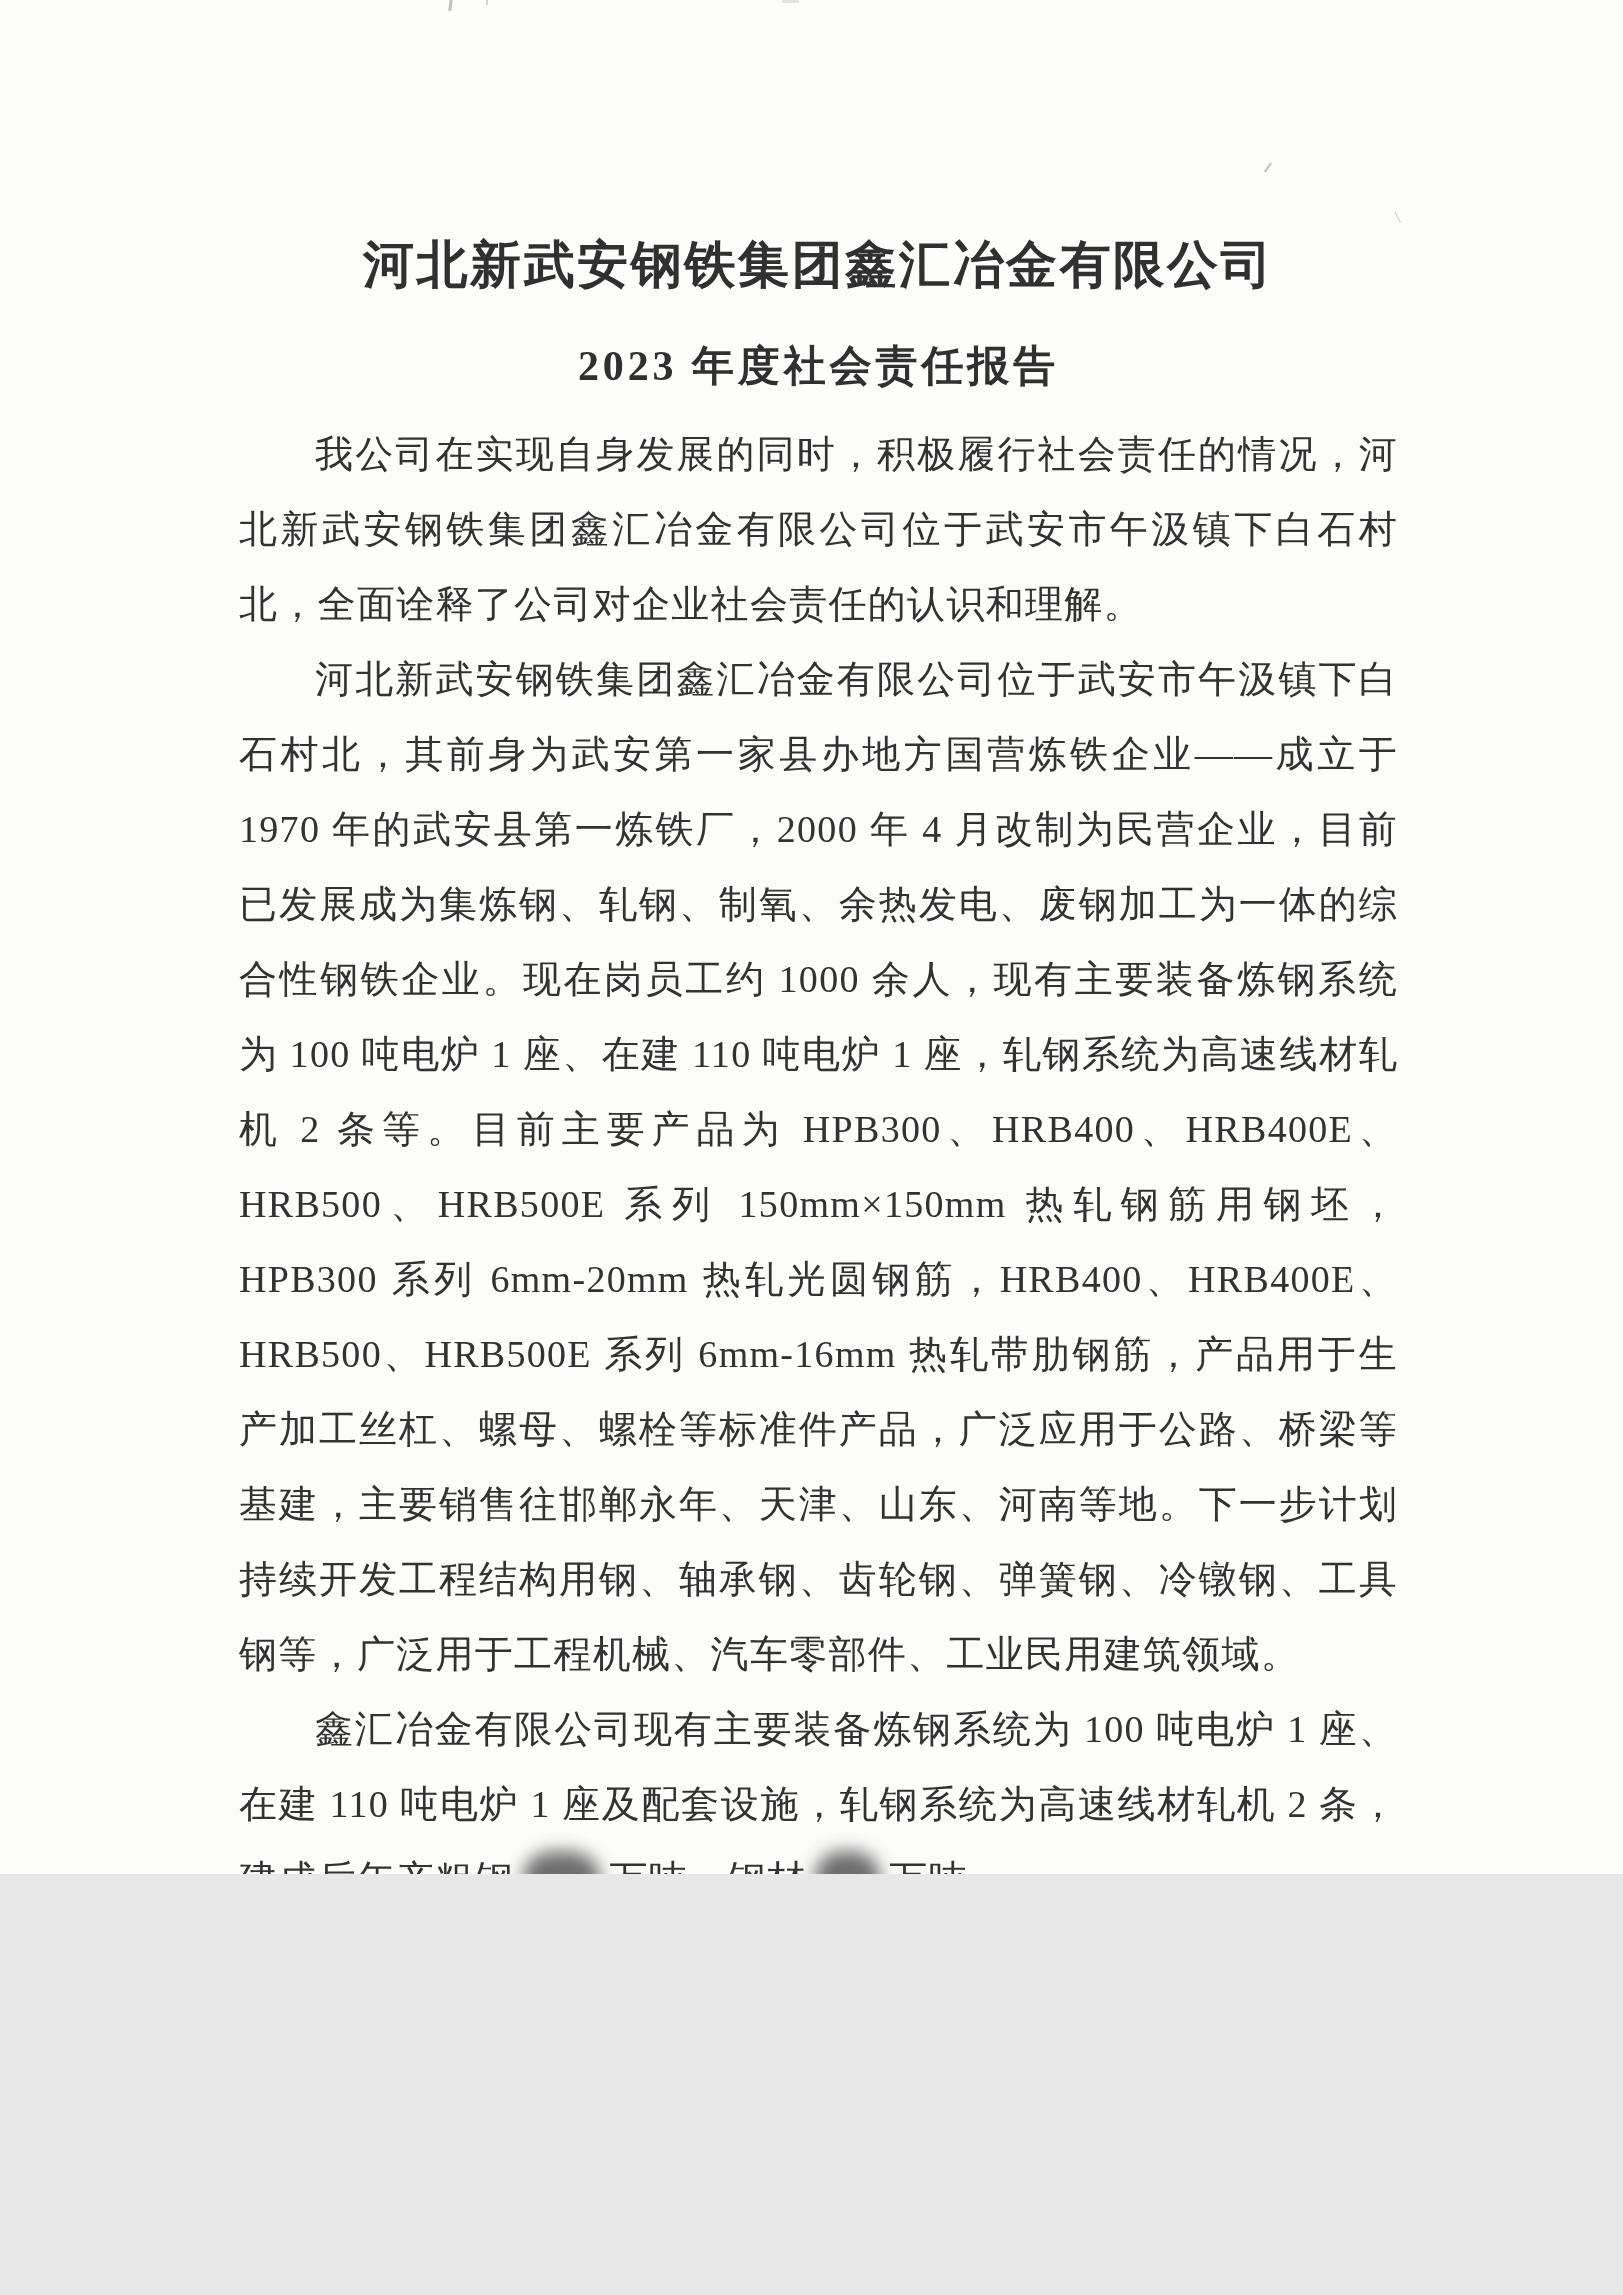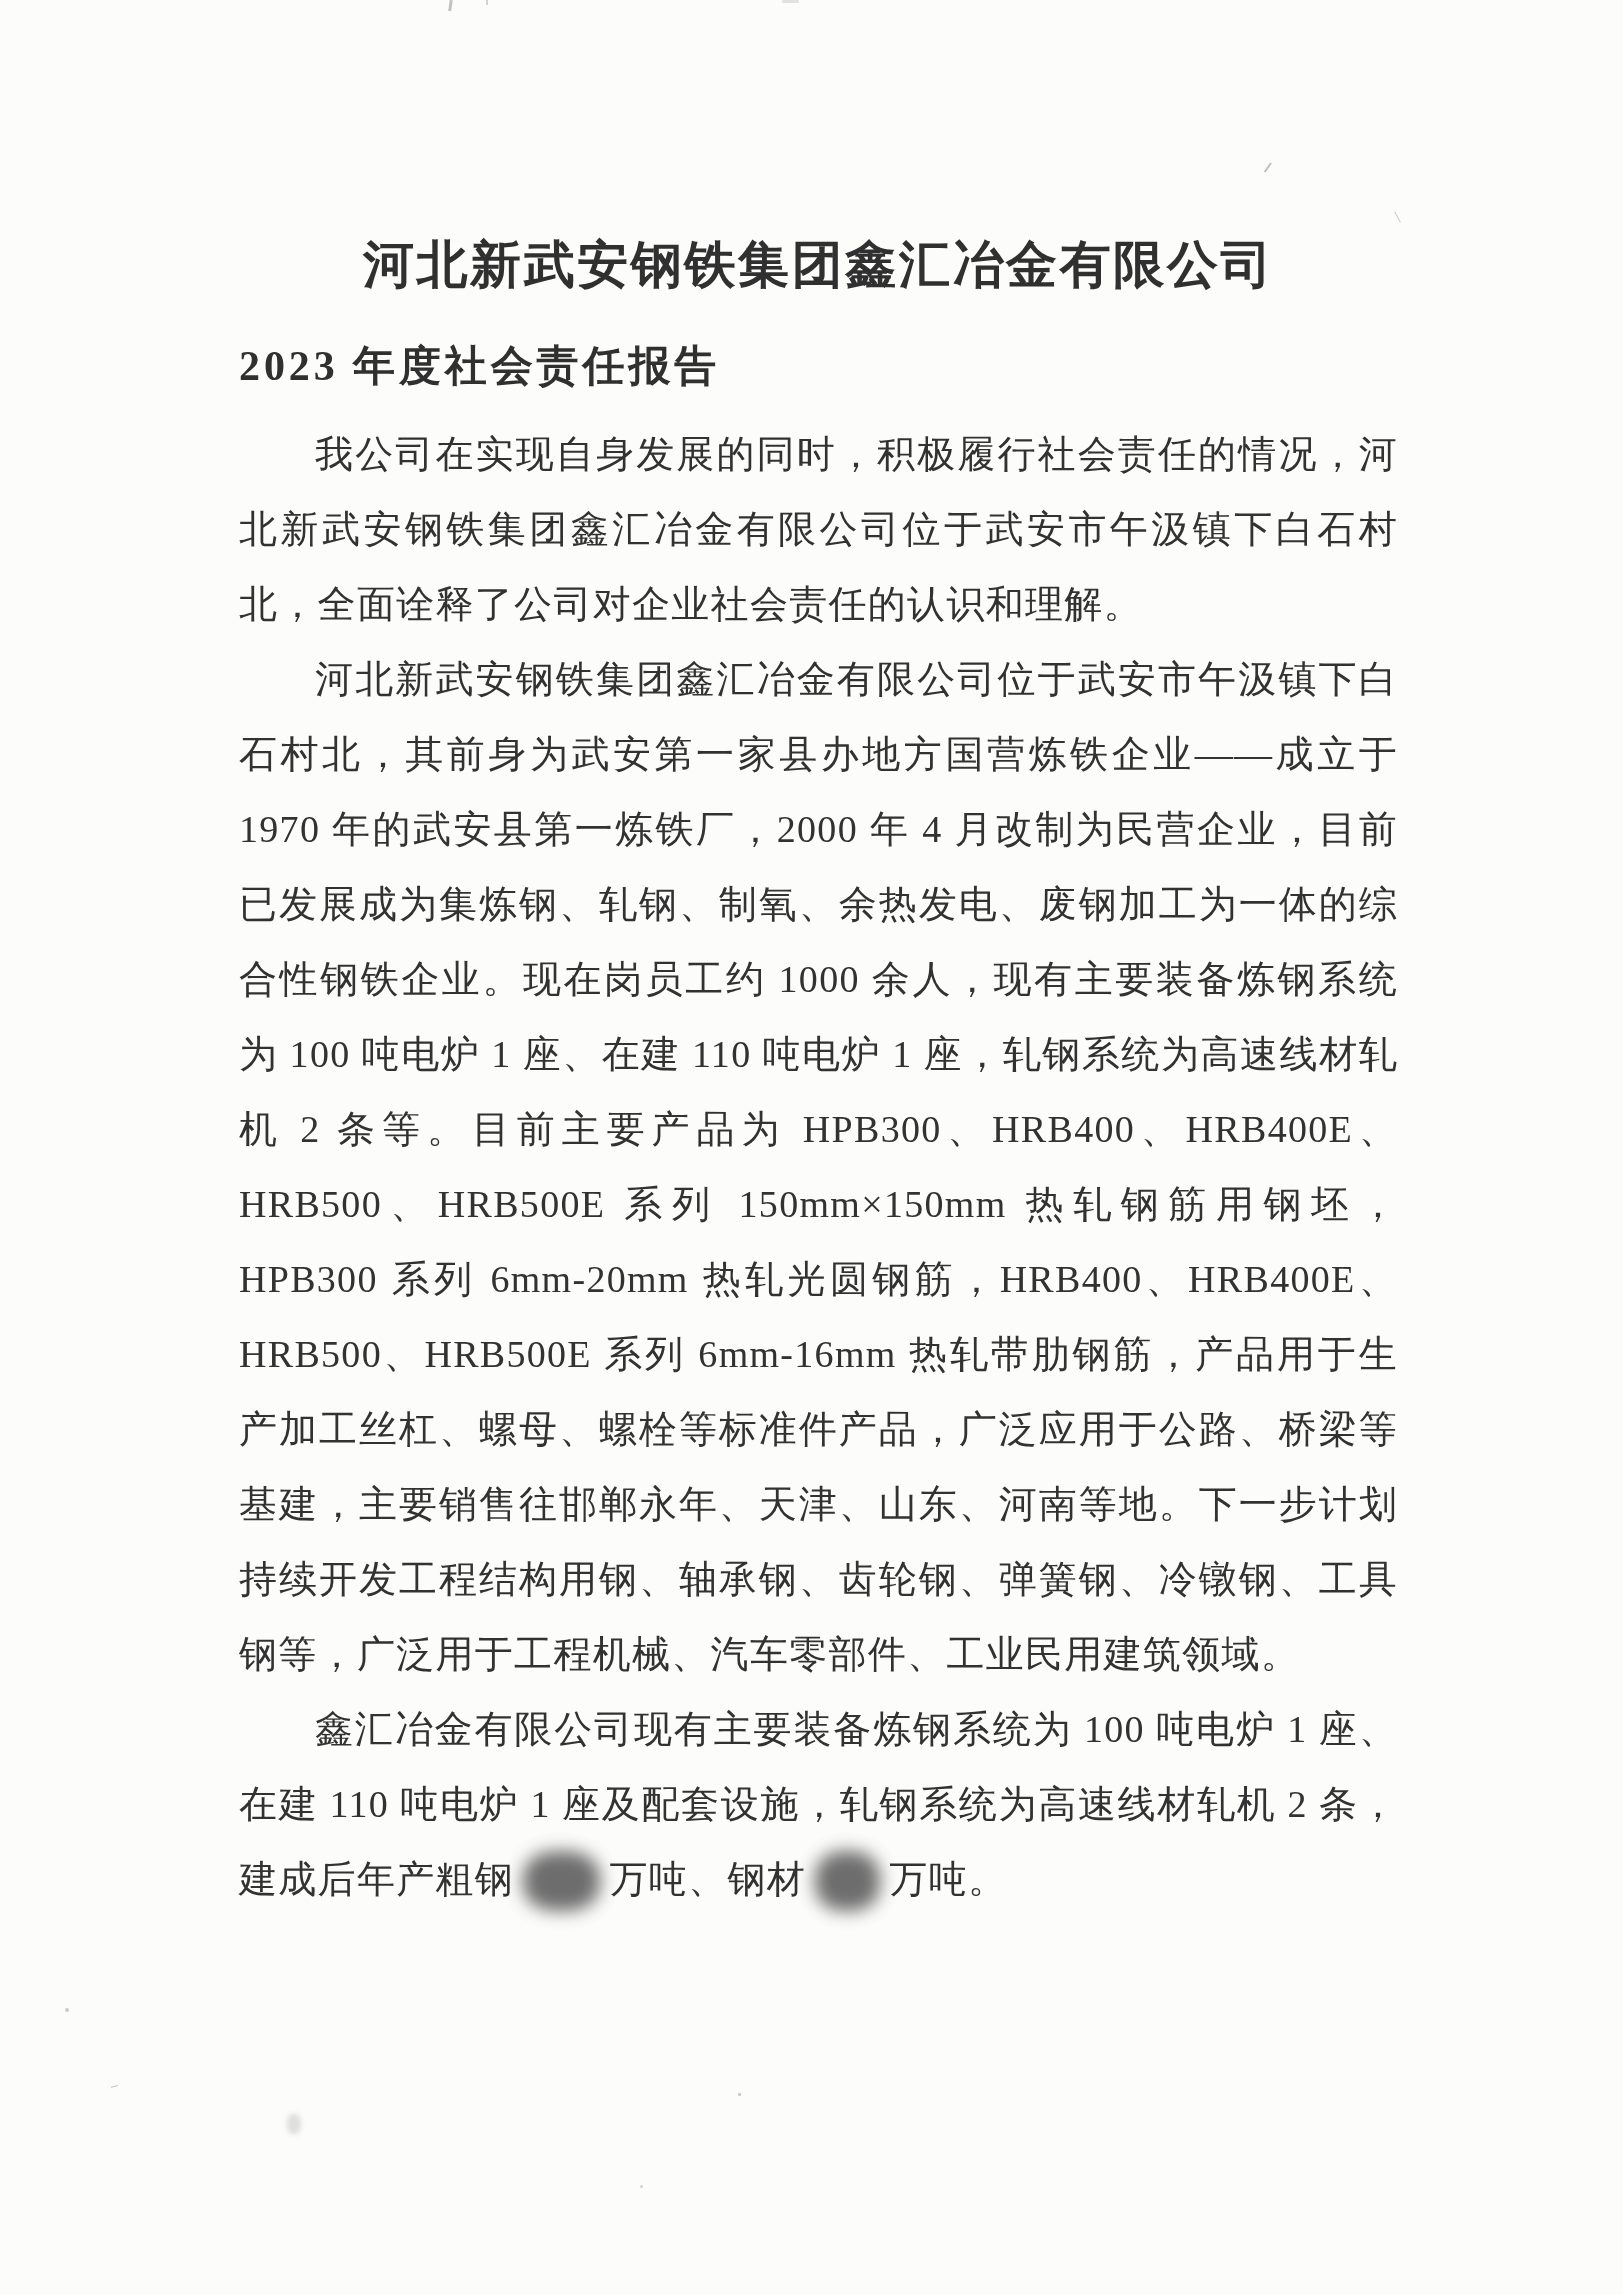--- a/index.html
+++ b/index.html
@@ -1,18 +1,18 @@
 <!DOCTYPE html>
 <html style="font-size:10.5px"><head>
 <meta charset="utf-8">
 <style>
   html,body{margin:0;padding:0;background:#e8e8e8;}
   .page{
     position:relative;
-    width:1623px;height:2295px;
+    width:1623px;height:1874px;
     margin:0 auto;
     background:#fcfcfb;
     overflow:hidden;
     font-family:"Liberation Serif","DejaVu Serif",serif;
     color:#2e2e2e;
   }
   .content{
     position:absolute;
     left:239px;top:0;
     width:1159px;
@@ -21,20 +21,21 @@
     margin:229px 0 0 0;
     text-align:center;
     font-size:51px;
     line-height:72px;
     font-weight:bold;
     letter-spacing:2.6px;
     color:#303030;
   }
   .doc-subtitle{
     margin:33px 0 0 0;
+    text-align:center;
     font-size:42px;
     line-height:65px;
     font-weight:bold;
     letter-spacing:3.9px;
     color:#303030;
   }
   .body-text{margin-top:18.3px;}
   .para{
     margin:0;
     font-size:38px;

